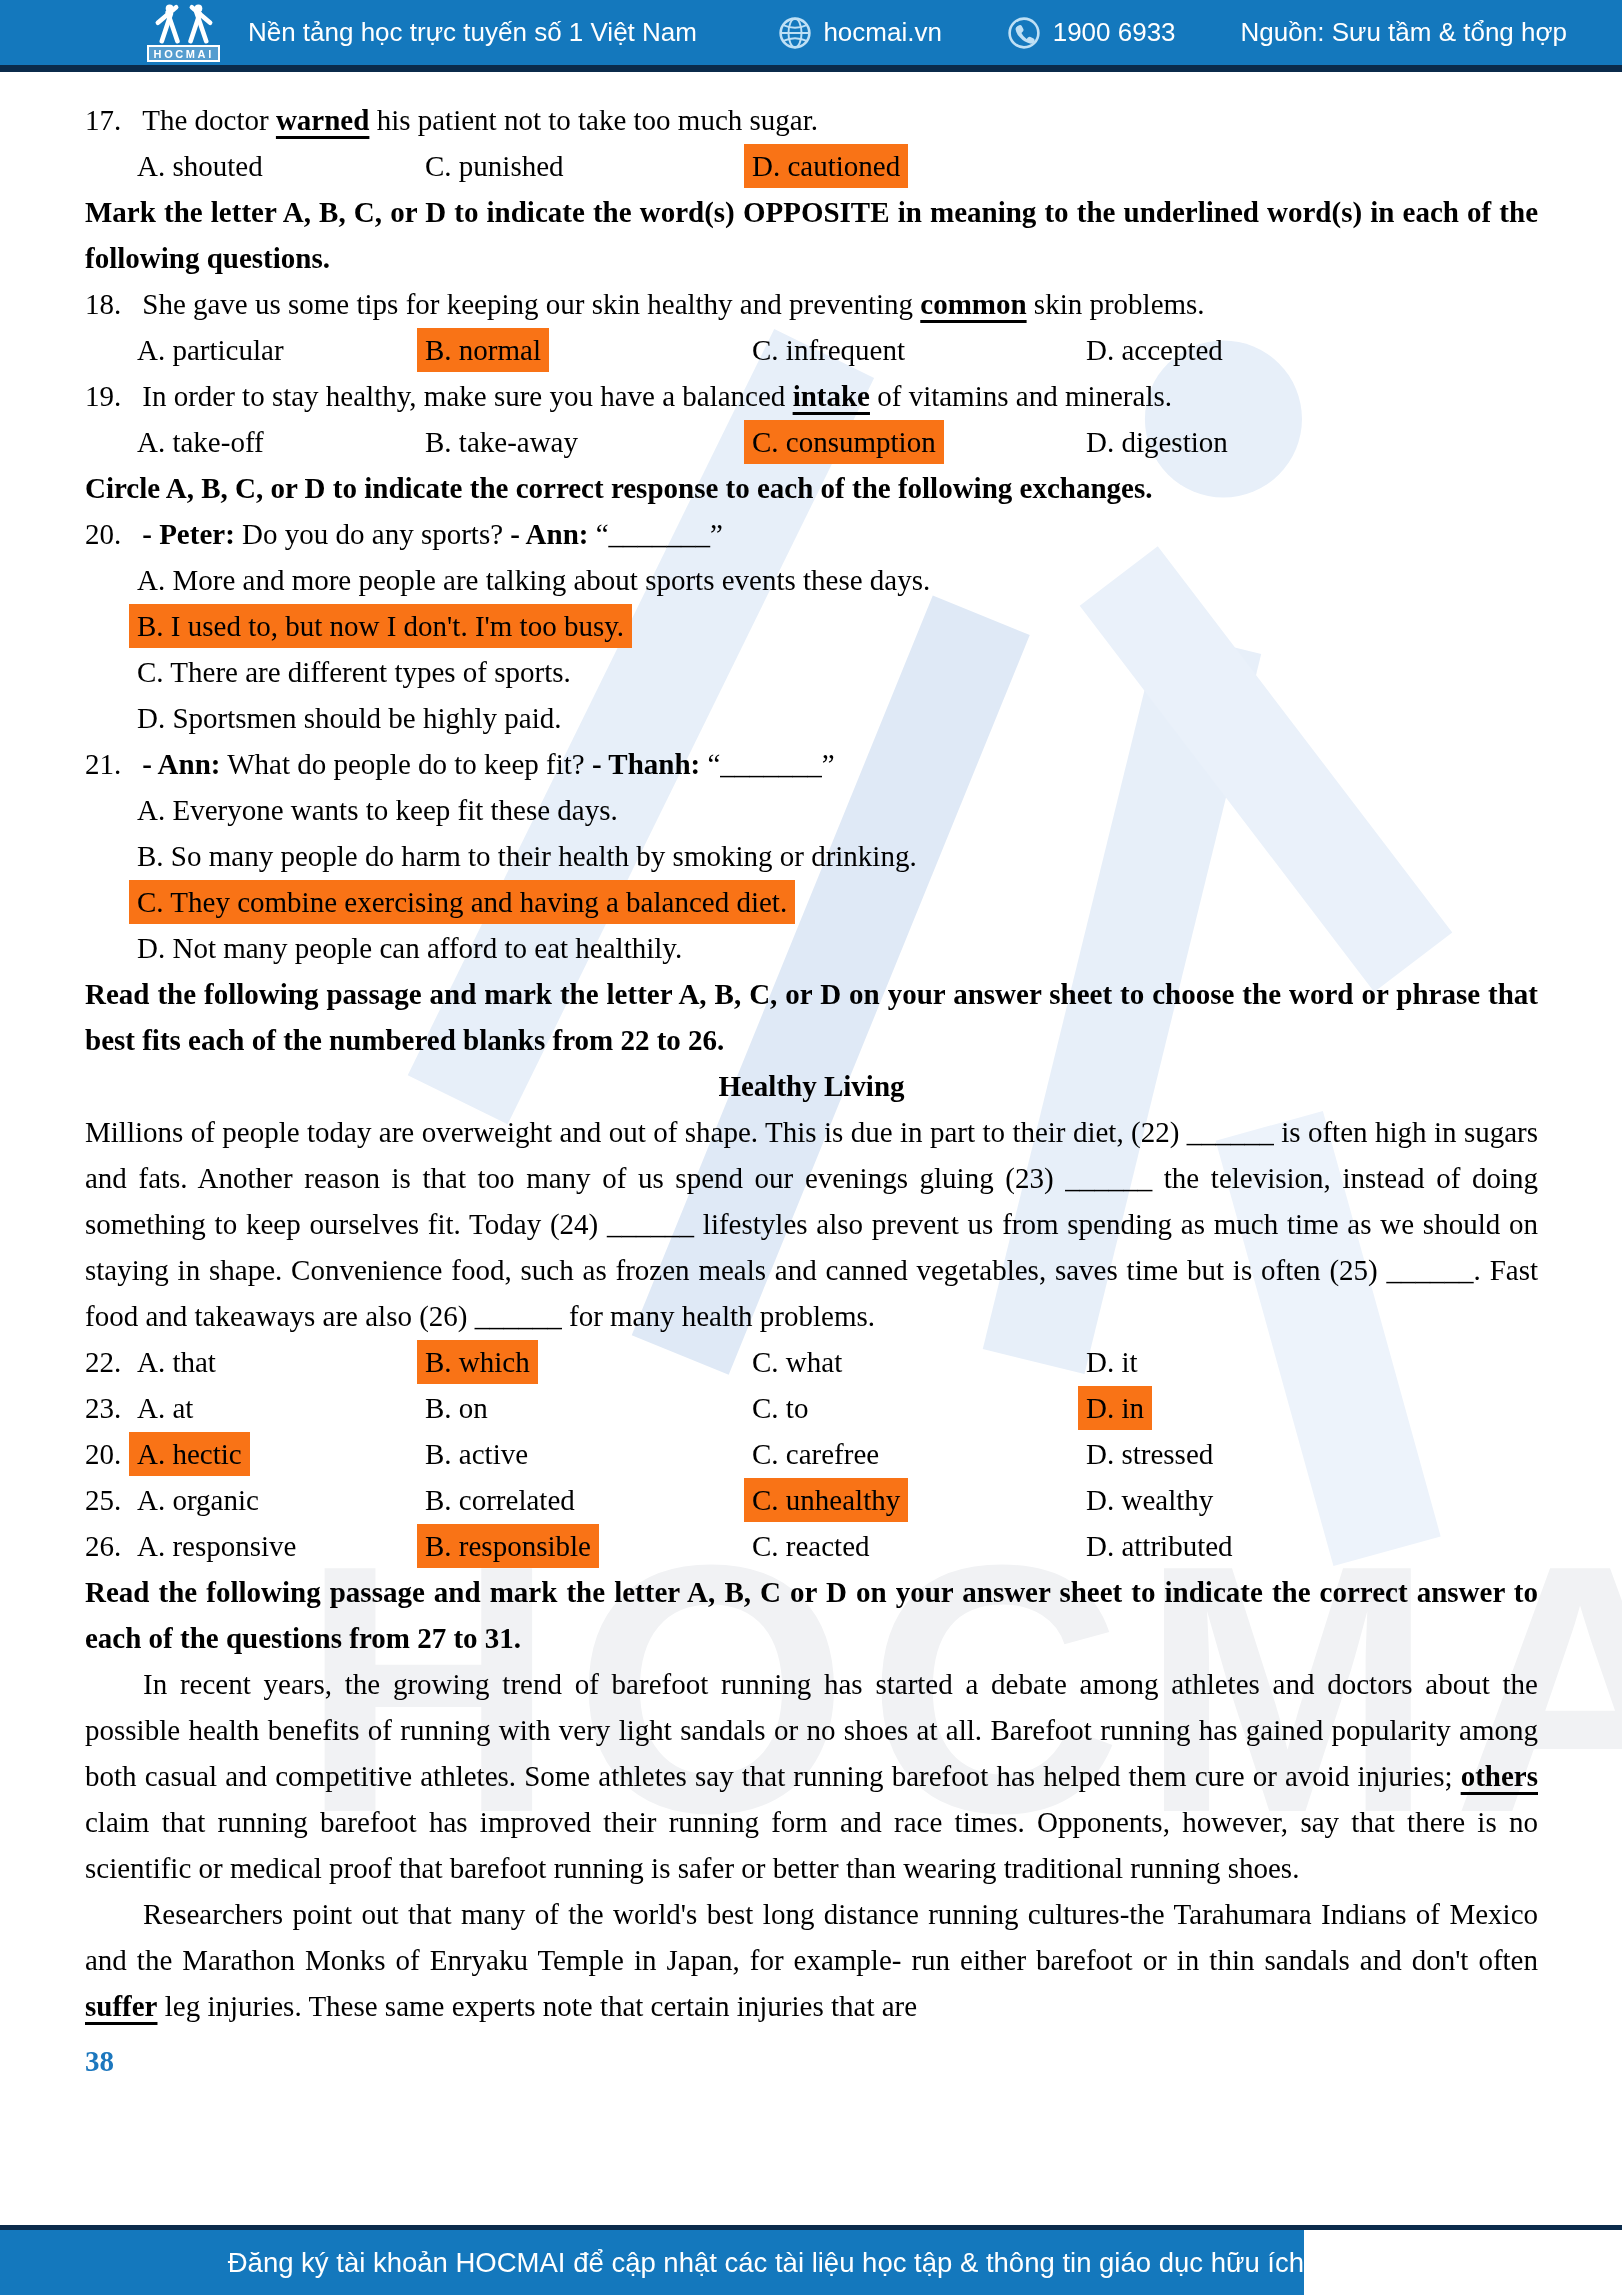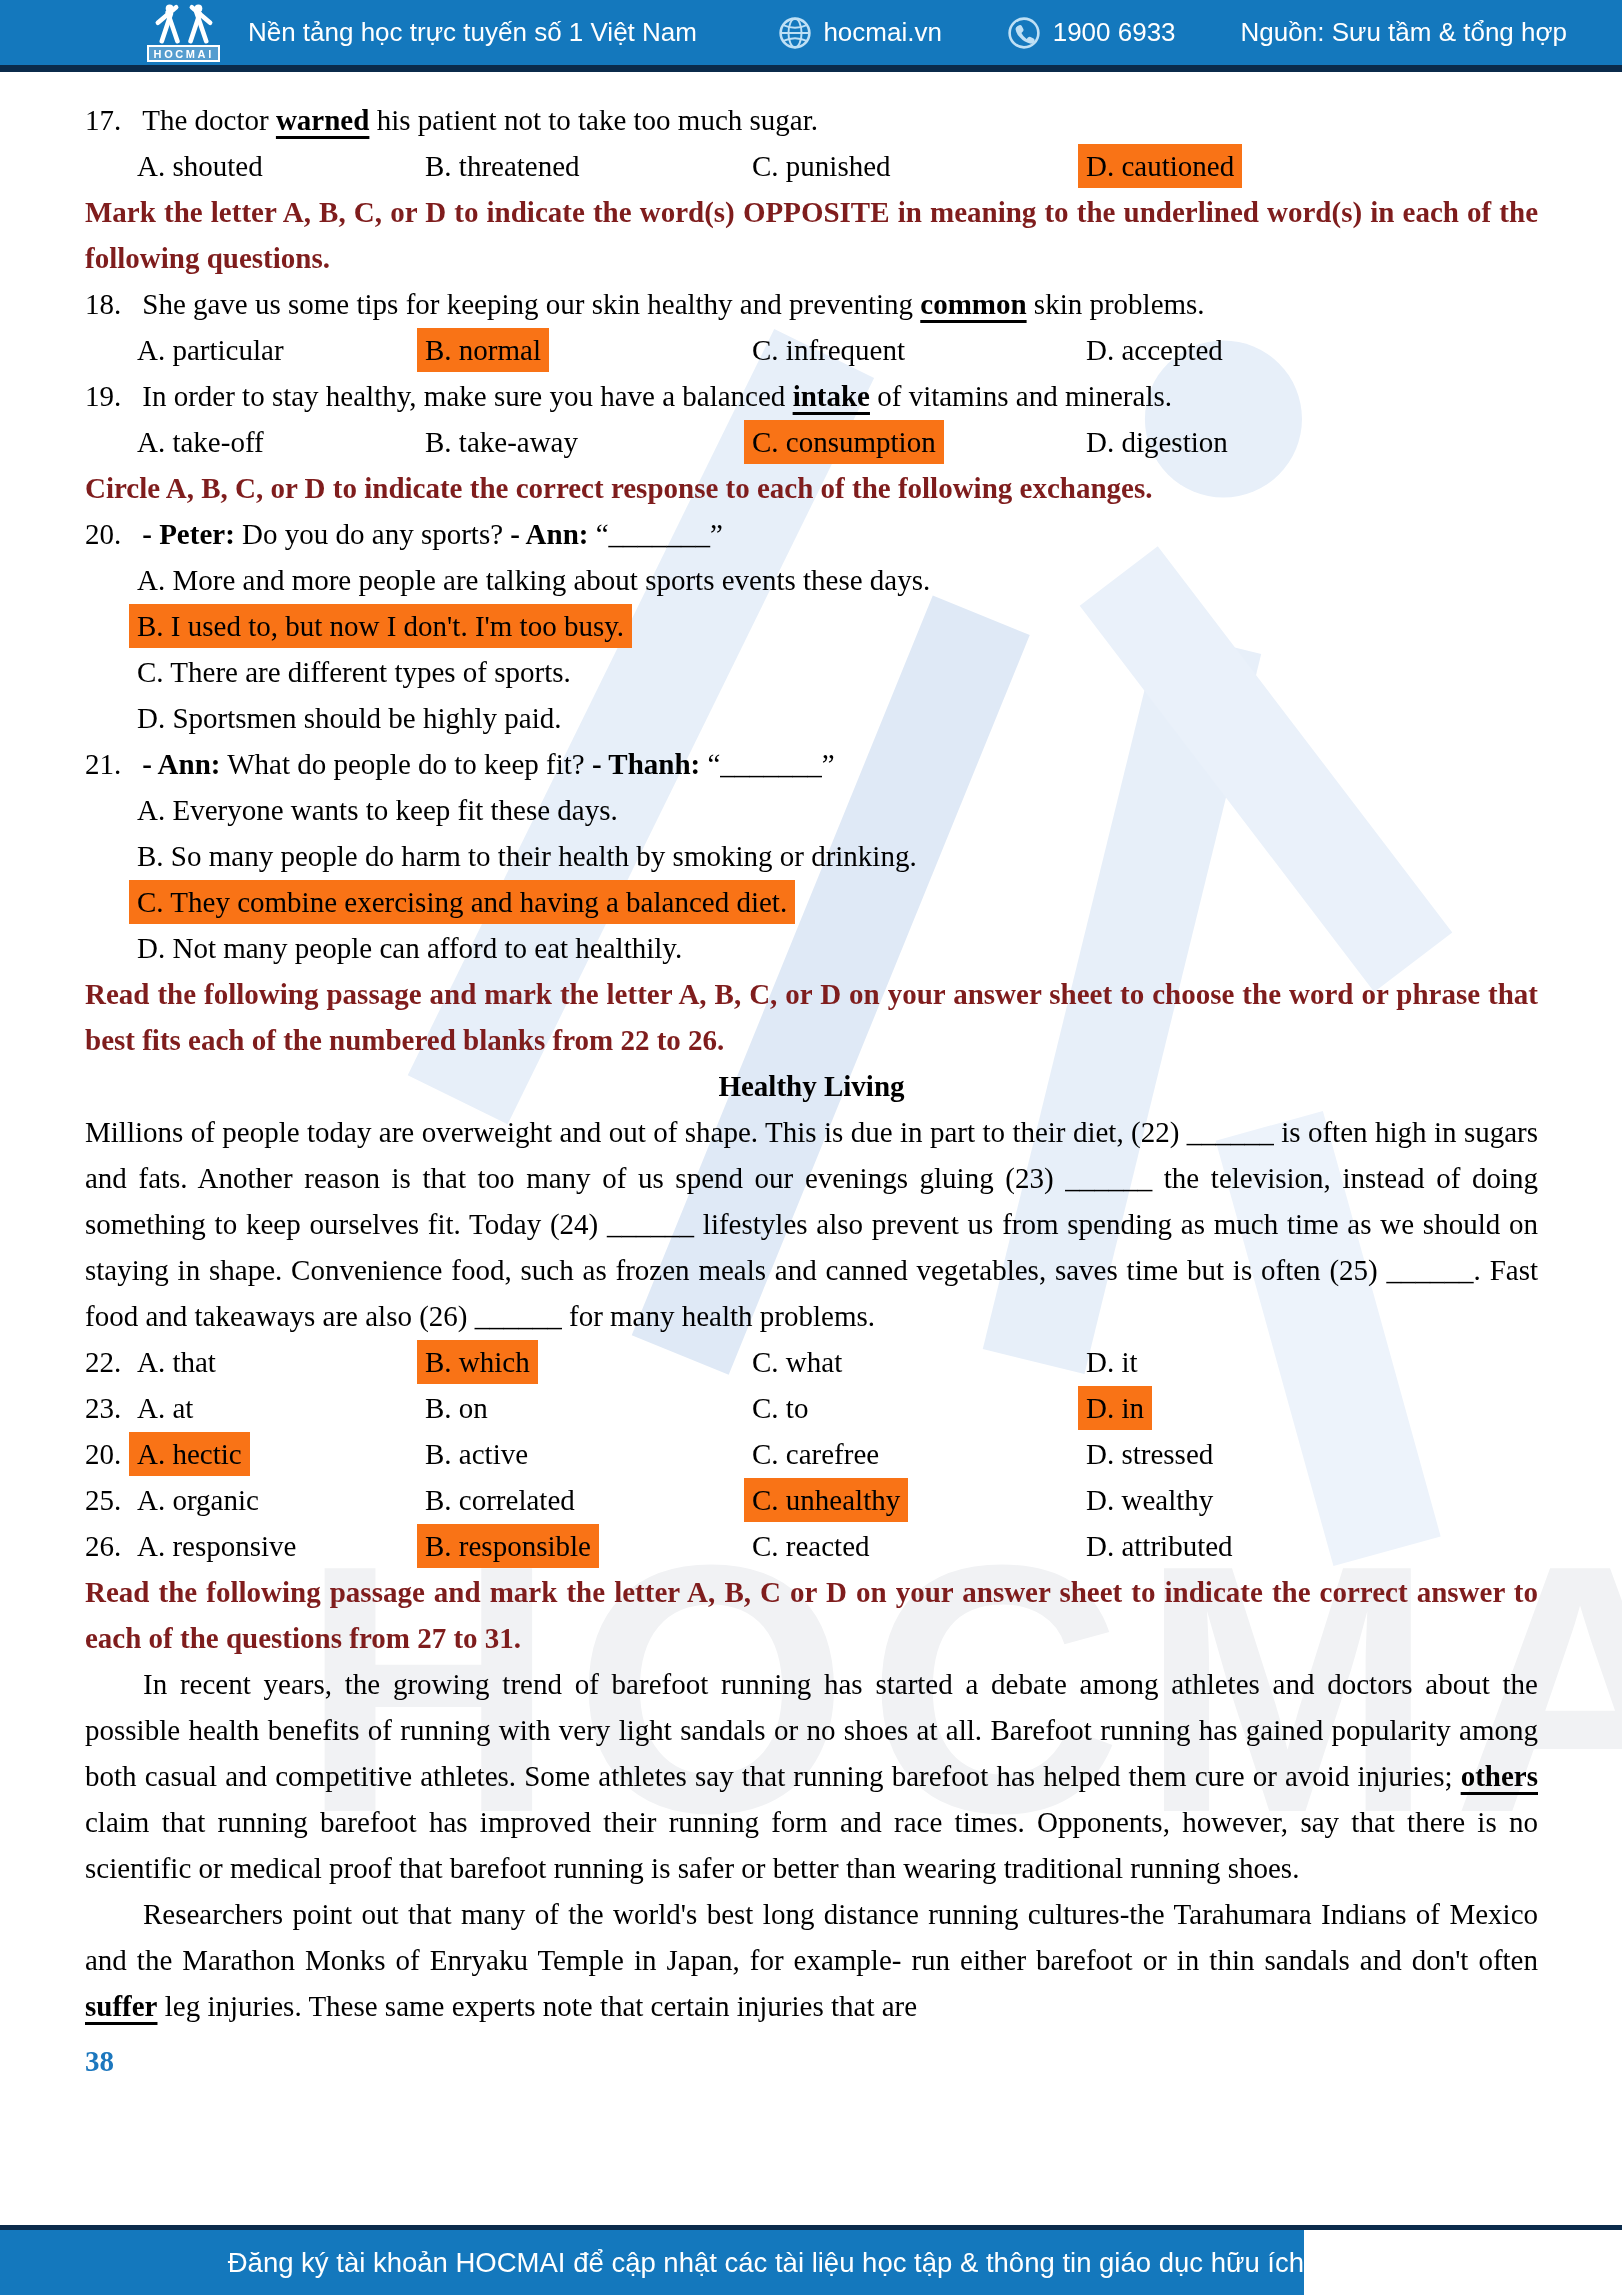--- a/index.html
+++ b/index.html
@@ -27,21 +27,21 @@
   .wm-fig{position:absolute;top:275px;left:366px;z-index:0;}
   .wm-text{position:absolute;top:1485px;left:301px;z-index:0;font-family:"Liberation Sans",sans-serif;
            font-weight:bold;font-size:353px;letter-spacing:18.3px;color:#F1F2F4;white-space:nowrap;}
 
   
   .content{position:absolute;top:97px;left:85px;width:1453px;z-index:2;line-height:46px;}
   .line{min-height:46px;}
   .qnum{margin-right:21px;}
   .key{font-weight:bold;text-decoration:underline;text-decoration-thickness:3.3px;text-underline-offset:5.9px;}
   .speaker{font-weight:bold;}
-  .inst{color:#7f1d1d;font-weight:bold;text-align:justify;}
+  .inst{color:#000000;font-weight:bold;text-align:justify;}
   .title{text-align:center;font-weight:bold;}
   .passage{text-align:justify;}
   .indent{text-indent:58px;}
   .opts4{display:grid;grid-template-columns:288px 327px 334px auto;padding-left:52px;min-height:46px;}
   .optrow{display:grid;grid-template-columns:52px 288px 327px 334px auto;min-height:46px;}
   .dopt{padding-left:52px;min-height:46px;}
   .hl{background:#f97316;padding:5.9px 7.9px;margin:0 -7.9px;}
   .pagenum{color:#1C77BE;font-weight:bold;margin-top:9.2px;}
 </style>
 </head>
@@ -99,21 +99,20 @@
   </div>
   <div class="header-strip"></div>
 
   <div class="content">
 
     <div class="line">
       <span class="qnum">17.</span><span>The doctor </span><span class="key">warned</span><span> his patient not to take too much sugar.</span>
     </div>
     <div class="opts4">
       <span><span>A. shouted</span></span>
-      <span><span>B. threatened</span></span>
       <span><span>C. punished</span></span>
       <span><span class="hl">D. cautioned</span></span>
     </div>
 
     <div class="inst">Mark the letter A, B, C, or D to indicate the word(s) OPPOSITE in meaning to the underlined word(s) in each of the following questions.</div>
 
     <div class="line">
       <span class="qnum">18.</span><span>She gave us some tips for keeping our skin healthy and preventing </span><span class="key">common</span><span> skin problems.</span>
     </div>
     <div class="opts4">

